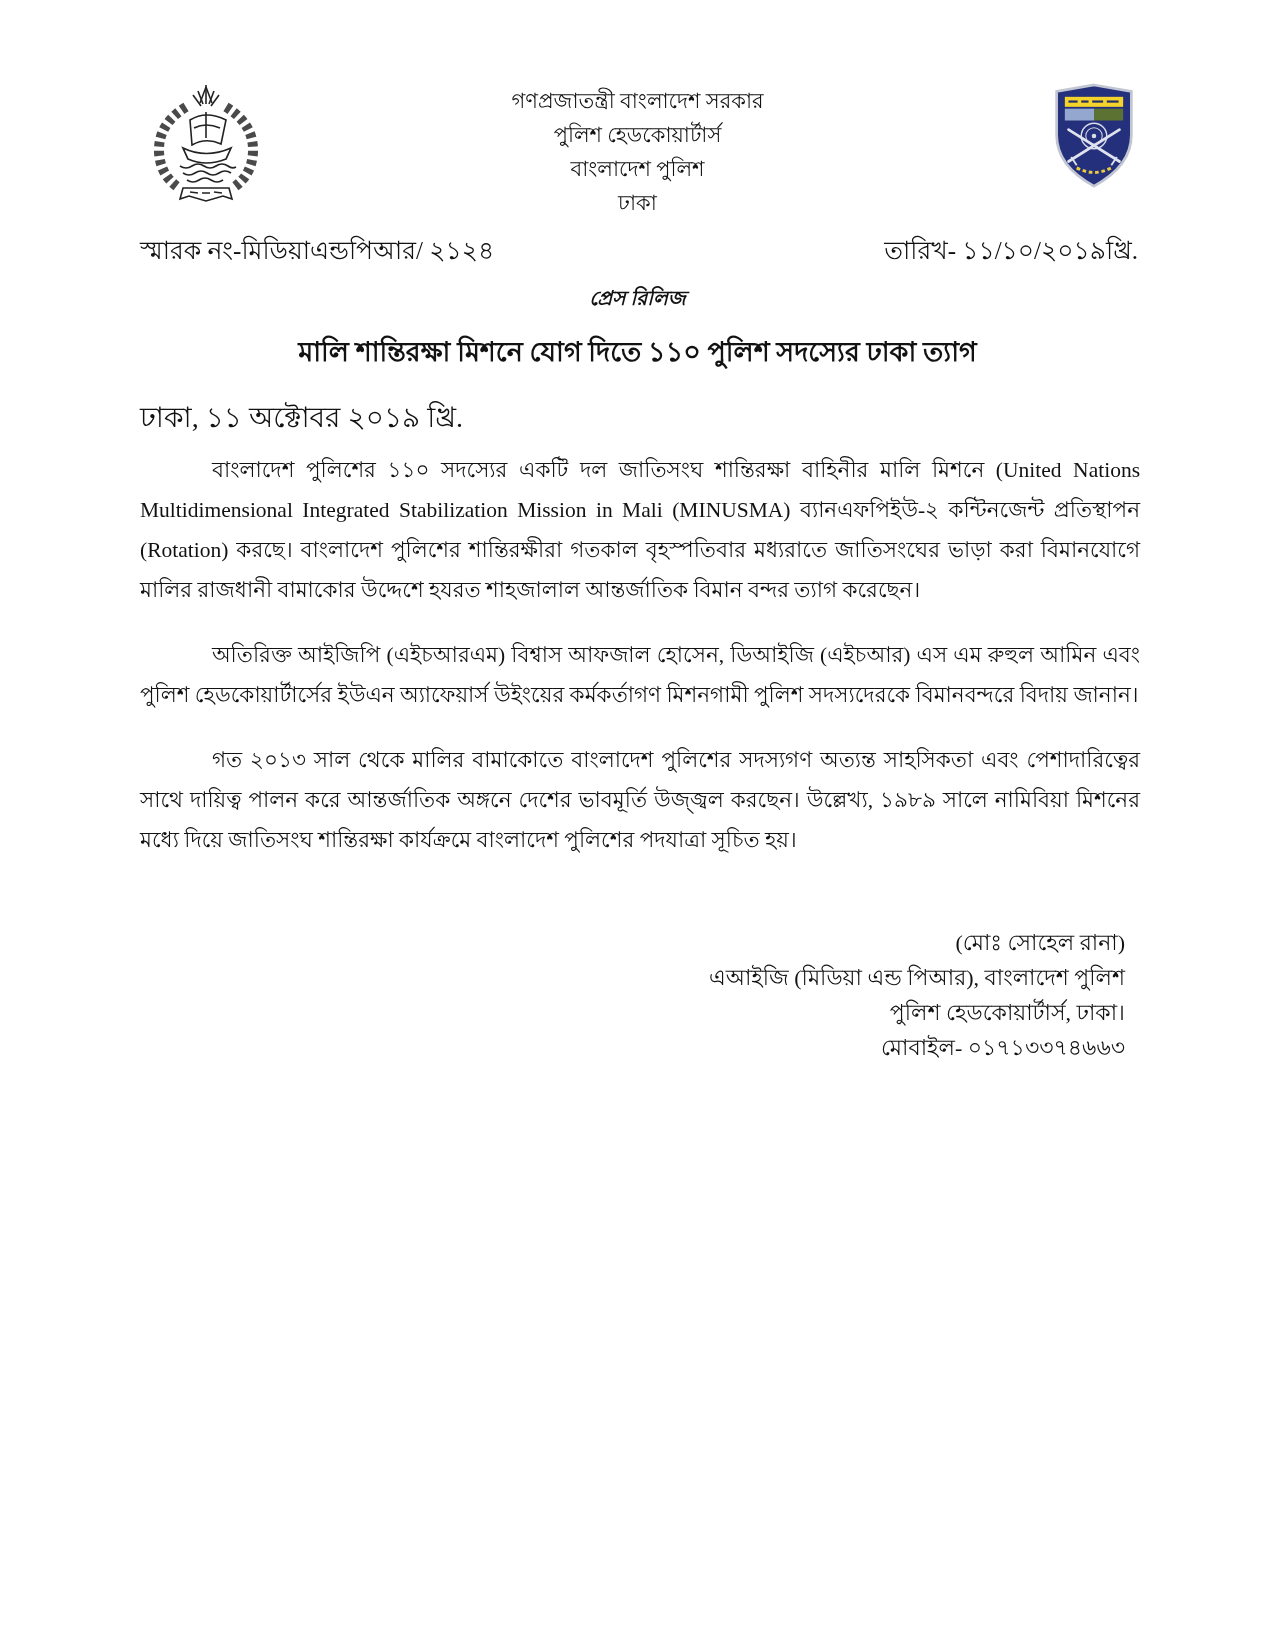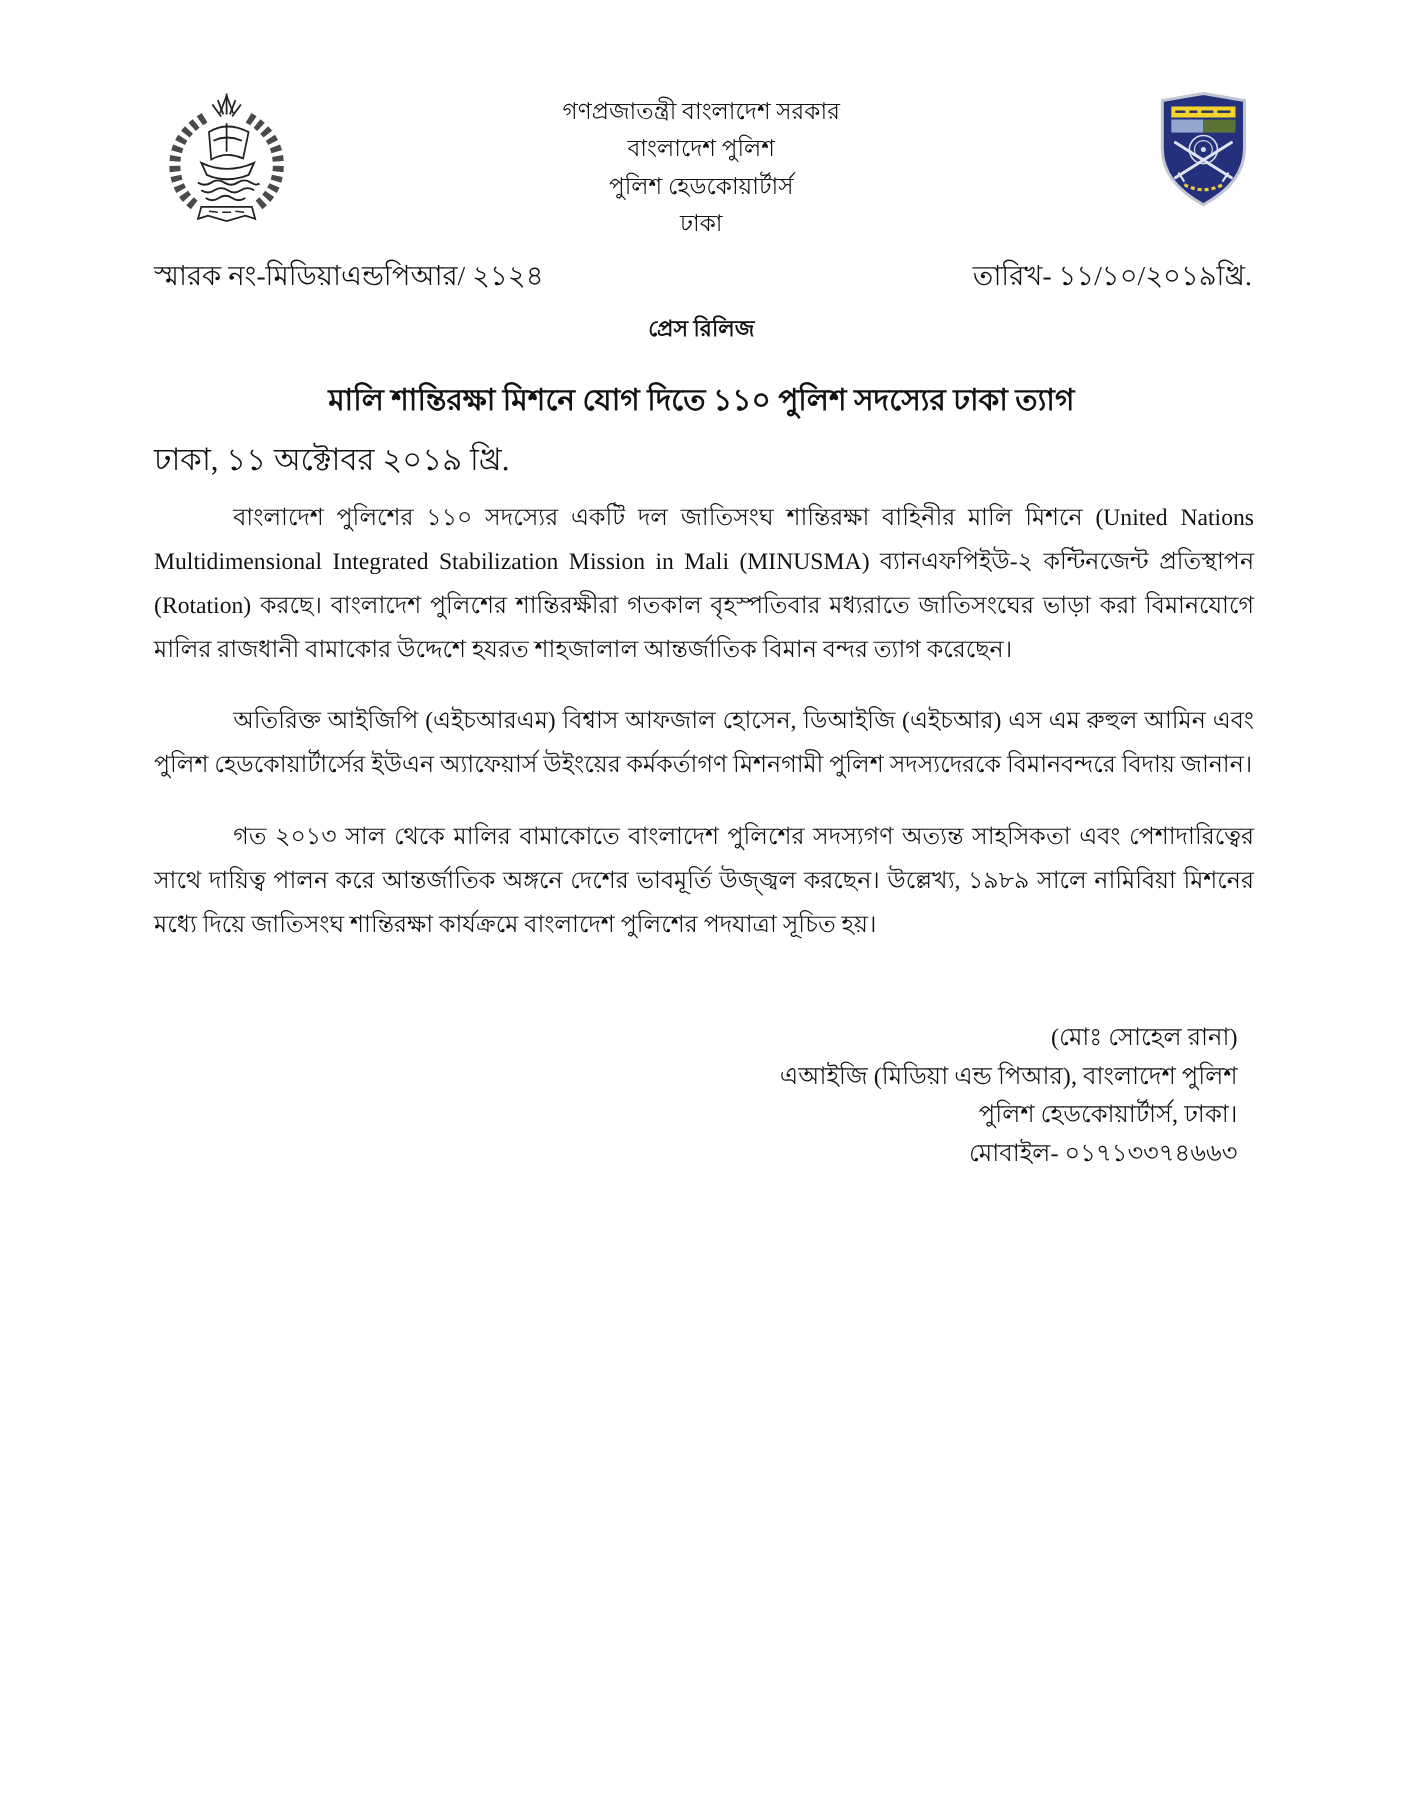--- a/index.html
+++ b/index.html
@@ -56,27 +56,28 @@
 
   
   .release-label {
     position: absolute;
     left: 0;
     right: 0;
     top: 283px;
     text-align: center;
     font-size: 20px;
     font-weight: bold;
+    font-style: italic;
   }
   .doc-title {
     position: absolute;
     left: 0;
     right: 0;
     top: 331px;
-    margin: 12px;
+    margin: 0;
     text-align: center;
     font-size: 27px;
     font-weight: bold;
   }
   .dateline {
     position: absolute;
     left: 140px;
     top: 396px;
     font-size: 28px;
   }
@@ -145,22 +146,22 @@
 
       <g stroke="#222" stroke-width="1.6" fill="none">
         <path d="M37 106 L83 106 L86 117 L77 114 L60 119 L43 114 L34 117 Z"></path>
         <path d="M44 110 l8 1 M56 111 l8 0 M68 110 l8 1" stroke-width="1.3"></path>
       </g>
     </svg>
   </div>
 
   <div class="letterhead-text">
     <div>গণপ্রজাতন্ত্রী বাংলাদেশ সরকার</div>
+    <div>পুলিশ হেডকোয়ার্টার্স</div>
     <div>বাংলাদেশ পুলিশ</div>
-    <div>পুলিশ হেডকোয়ার্টার্স</div>
     <div>ঢাকা</div>
   </div>
 
   <div class="emblem-right">
     <svg viewBox="0 0 90 118" width="82" height="108" aria-hidden="true">
       <path d="M45 3 L86 10 L86 58 Q86 92 45 114 Q4 92 4 58 L4 10 Z" fill="#25307c" stroke="#c2c6d2" stroke-width="3"></path>
       <rect x="13" y="16" width="64" height="11" fill="#f4d32b"></rect>
       <g fill="#243066">
         <rect x="17" y="20" width="10" height="2.4"></rect>
         <rect x="31" y="20" width="8" height="2.4"></rect>

